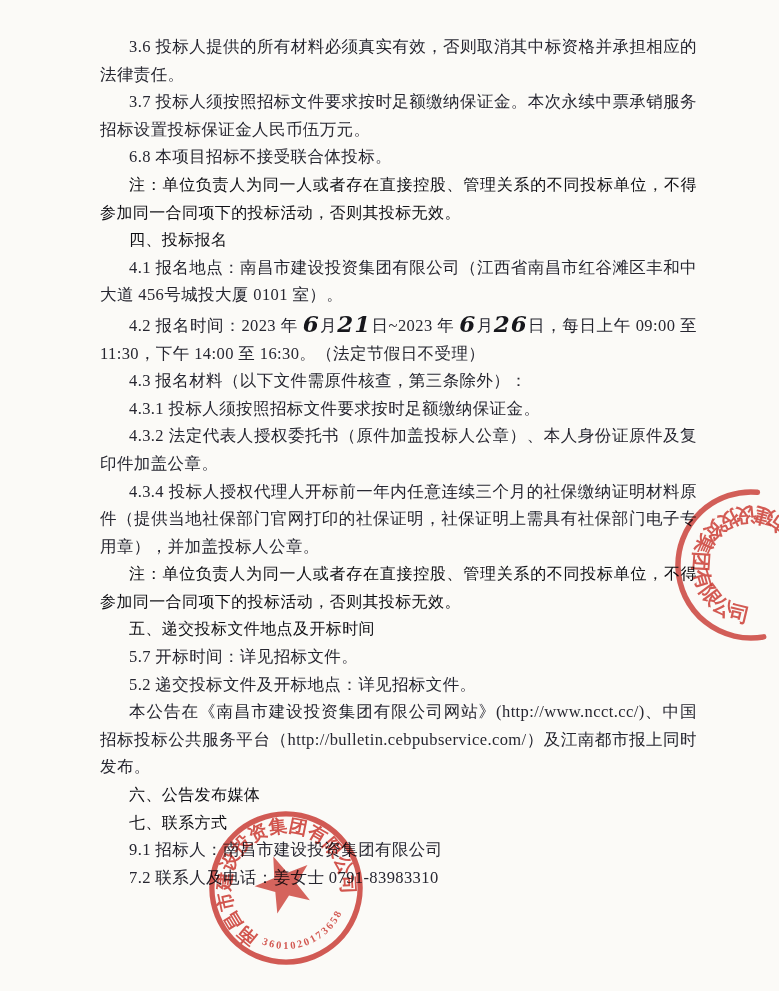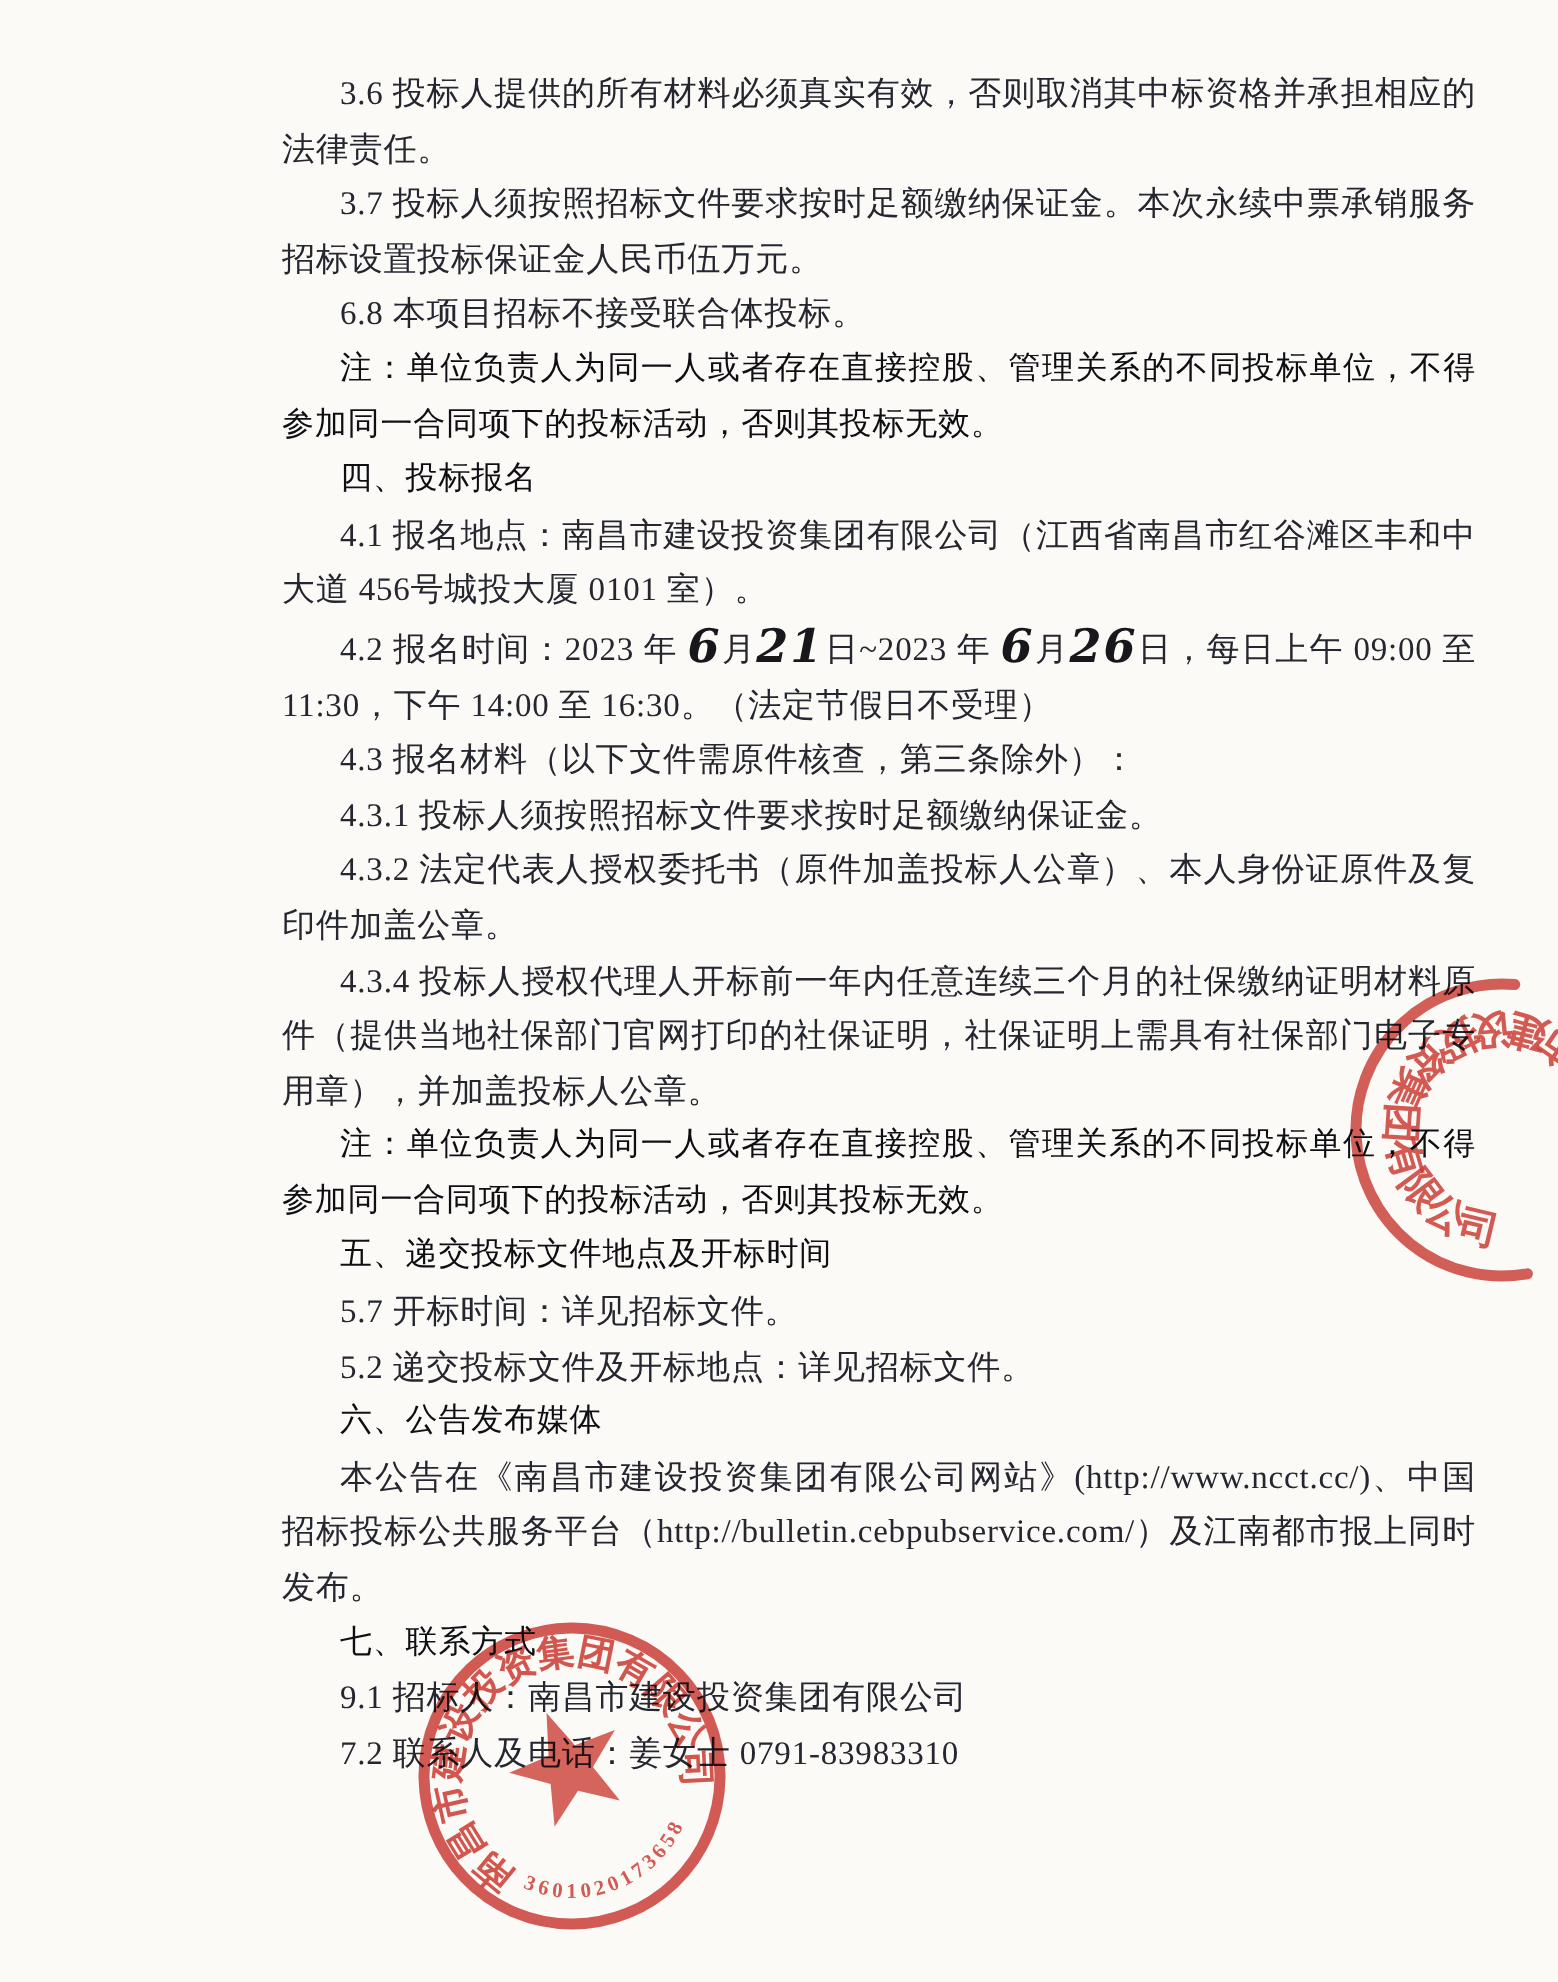--- a/index.html
+++ b/index.html
@@ -7,21 +7,20 @@
     position:relative;
     width:779px;height:991px;
     background:#fbfaf7;
     overflow:hidden;
     font-family:"Liberation Serif","DejaVu Serif",serif;
   }
   #doc{
     position:absolute;
     left:100px;top:33px;
     width:597px;
-    margin-left:41px;
   }
   .para{
     margin:0;
     text-align:justify;
     text-indent:29px;
     font:16.5px/27.6px "Liberation Serif","DejaVu Serif",serif;
     color:#262630;
     letter-spacing:0.4px;
   }
   .para.style-bold{
@@ -62,22 +61,22 @@
       <p class="para style-normal"><span class="run ">4.1 报名地点：南昌市建设投资集团有限公司（江西省南昌市红谷滩区丰和中大道 456号城投大厦 0101 室）。</span></p>
       <p class="para style-normal"><span class="run ">4.2 报名时间：2023 年 </span><span class="run hand">6</span><span class="run ">月</span><span class="run hand">21</span><span class="run ">日~2023 年 </span><span class="run hand">6</span><span class="run ">月</span><span class="run hand">26</span><span class="run ">日，每日上午 09:00 至 11:30，下午 14:00 至 16:30。（法定节假日不受理）</span></p>
       <p class="para style-normal"><span class="run ">4.3  报名材料（以下文件需原件核查，第三条除外）：</span></p>
       <p class="para style-normal"><span class="run ">4.3.1 投标人须按照招标文件要求按时足额缴纳保证金。</span></p>
       <p class="para style-normal"><span class="run ">4.3.2 法定代表人授权委托书（原件加盖投标人公章）、本人身份证原件及复印件加盖公章。</span></p>
       <p class="para style-normal"><span class="run ">4.3.4  投标人授权代理人开标前一年内任意连续三个月的社保缴纳证明材料原件（提供当地社保部门官网打印的社保证明，社保证明上需具有社保部门电子专用章），并加盖投标人公章。</span></p>
       <p class="para style-bold"><span class="run ">注：单位负责人为同一人或者存在直接控股、管理关系的不同投标单位，不得参加同一合同项下的投标活动，否则其投标无效。</span></p>
       <p class="para style-bold"><span class="run ">五、递交投标文件地点及开标时间</span></p>
       <p class="para style-normal"><span class="run ">5.7 开标时间：详见招标文件。</span></p>
       <p class="para style-normal"><span class="run ">5.2 递交投标文件及开标地点：详见招标文件。</span></p>
+      <p class="para style-normal"><span class="run ">本公告在《南昌市建设投资集团有限公司网站》(http://www.ncct.cc/)、中国招标投标公共服务平台（http://bulletin.cebpubservice.com/）及江南都市报上同时发布。</span></p>
       <p class="para style-bold"><span class="run ">六、公告发布媒体</span></p>
-      <p class="para style-normal"><span class="run ">本公告在《南昌市建设投资集团有限公司网站》(http://www.ncct.cc/)、中国招标投标公共服务平台（http://bulletin.cebpubservice.com/）及江南都市报上同时发布。</span></p>
       <p class="para style-bold"><span class="run ">七、联系方式</span></p>
       <p class="para style-normal"><span class="run ">9.1 招标人：南昌市建设投资集团有限公司</span></p>
       <p class="para style-normal"><span class="run ">7.2 联系人及电话：姜女士 0791-83983310</span></p>
     </div>
 
   <svg id="seal-bottom" class="seal" width="220" height="220" viewBox="0 0 220 220">
     <defs>
       <path id="seal-b-text-path" d="M 65.9 144.5 A 56 56 0 1 1 72.5 151.6" fill="none"></path>
       <path id="seal-b-num-path" d="M 63.3 149.2 A 61 61 0 0 0 156.7 149.2" fill="none"></path>
     </defs>

